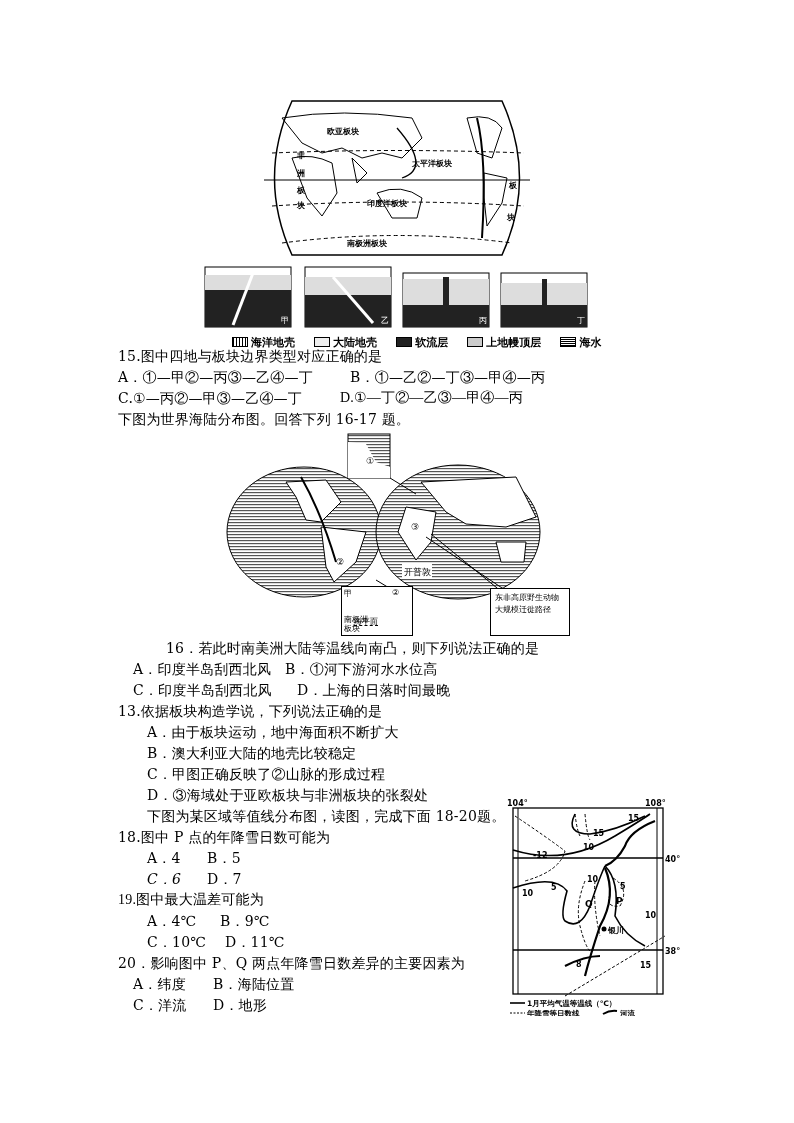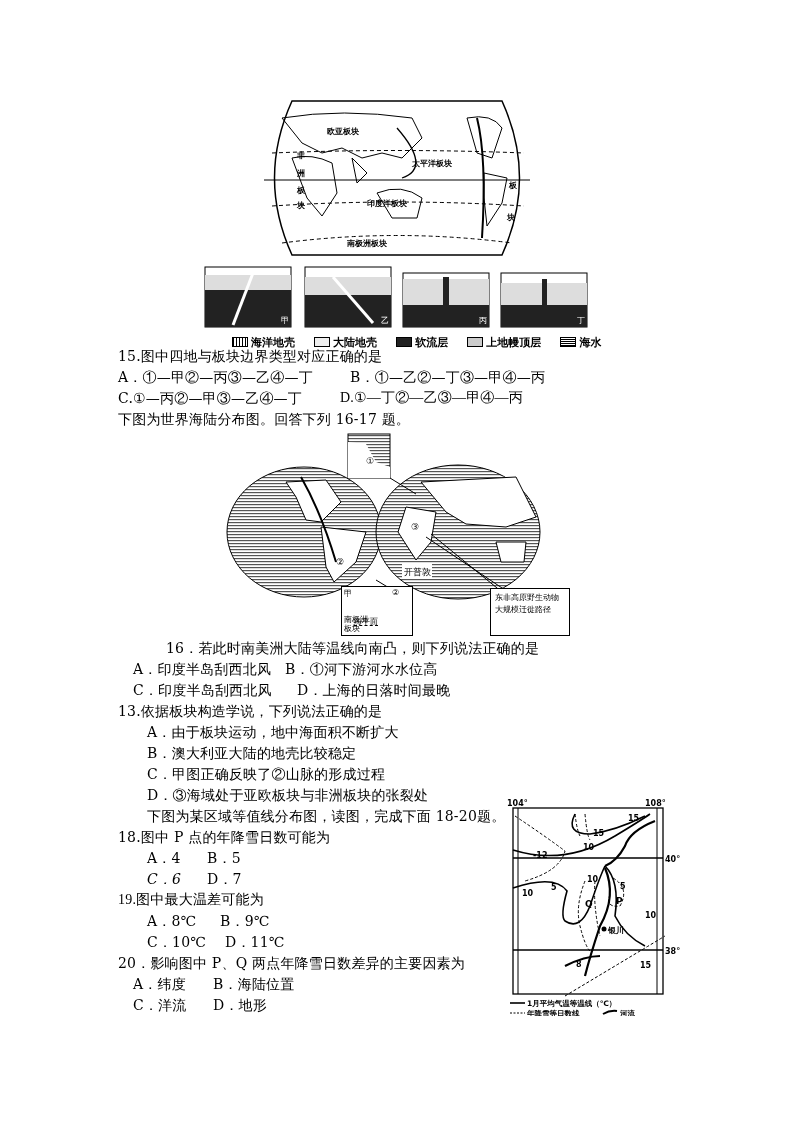--- a/index.html
+++ b/index.html
@@ -158,21 +158,21 @@
 <div class="line" style="left:147px;top:785px;">D．③海域处于亚欧板块与非洲板块的张裂处</div>
 <div class="line" style="left:147px;top:806px;">下图为某区域等值线分布图，读图，完成下面 18-20题。</div>
 
 <div class="line" style="left:118px;top:827px;">18.图中 P 点的年降雪日数可能为</div>
 <div class="line" style="left:147px;top:848px;">A．4</div>
 <div class="line" style="left:207px;top:848px;">B．5</div>
 <div class="line" style="left:147px;top:869px;font-style:italic;">C．6</div>
 <div class="line" style="left:207px;top:869px;">D．7</div>
 
 <div class="line" style="left:118px;top:890px;font-family:Liberation Serif, serif;">19.图中最大温差可能为</div>
-<div class="line" style="left:147px;top:911px;">A．8℃</div>
+<div class="line" style="left:147px;top:911px;">A．4℃</div>
 <div class="line" style="left:220px;top:911px;">B．9℃</div>
 <div class="line" style="left:147px;top:932px;">C．10℃</div>
 <div class="line" style="left:225px;top:932px;">D．11℃</div>
 
 <div class="line" style="left:118px;top:953px;">20．影响图中 P、Q 两点年降雪日数差异的主要因素为</div>
 <div class="line" style="left:133px;top:974px;">A．纬度</div>
 <div class="line" style="left:213px;top:974px;">B．海陆位置</div>
 <div class="line" style="left:133px;top:995px;">C．洋流</div>
 <div class="line" style="left:213px;top:995px;">D．地形</div>
 

